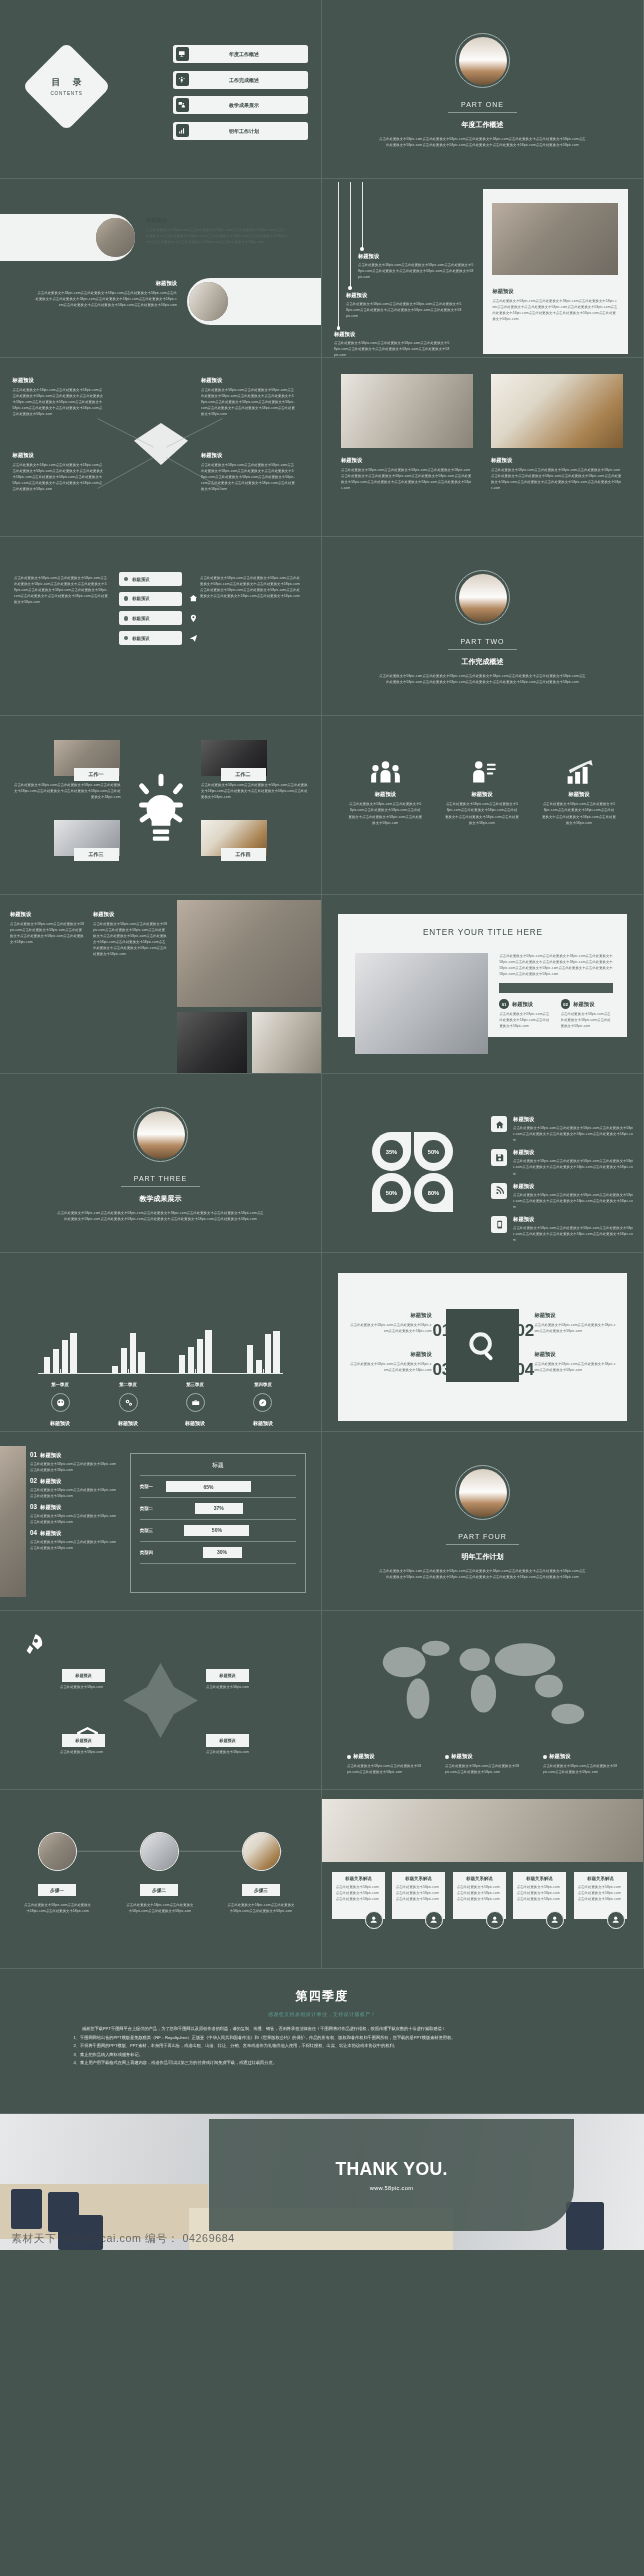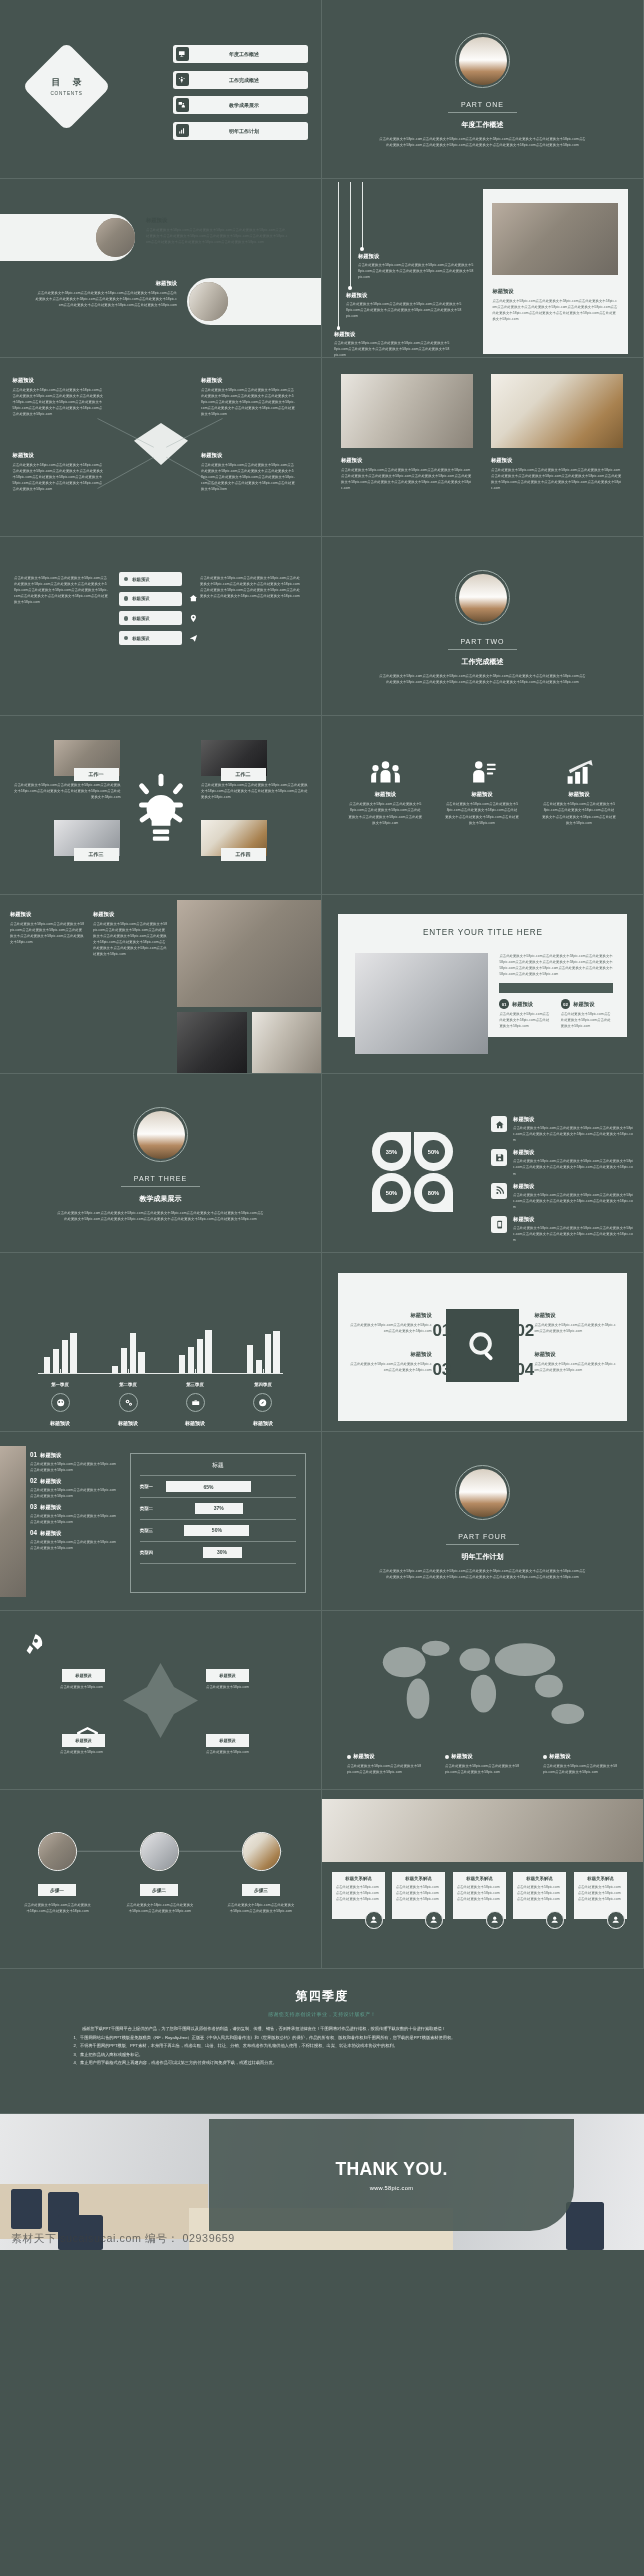--- a/index.html
+++ b/index.html
@@ -1043,17 +1043,17 @@
   <div class="room-tbl2"></div>
   <div class="chair" style="left:11.3px;top:75px;width:31px;height:40px;"></div>
   <div class="chair" style="left:48px;top:78px;width:31px;height:40px;"></div>
   <div class="chair" style="left:58px;top:101px;width:45px;height:35px;"></div>
   <div class="chair" style="left:566px;top:88px;width:38px;height:48px;"></div>
   <div class="ty-panel"></div>
   <div class="ty-txt">
     <div class="ty-big">THANK YOU.</div>
     <div class="ty-url">www.58pic.com</div>
   </div>
-  <div class="watermark">素材天下 sucaisucai.com  编号： 02939659</div>
+  <div class="watermark">素材天下 sucaisucai.com  编号： 04269684</div>
 </div>
 
 </div>
 
 
 </body></html>

